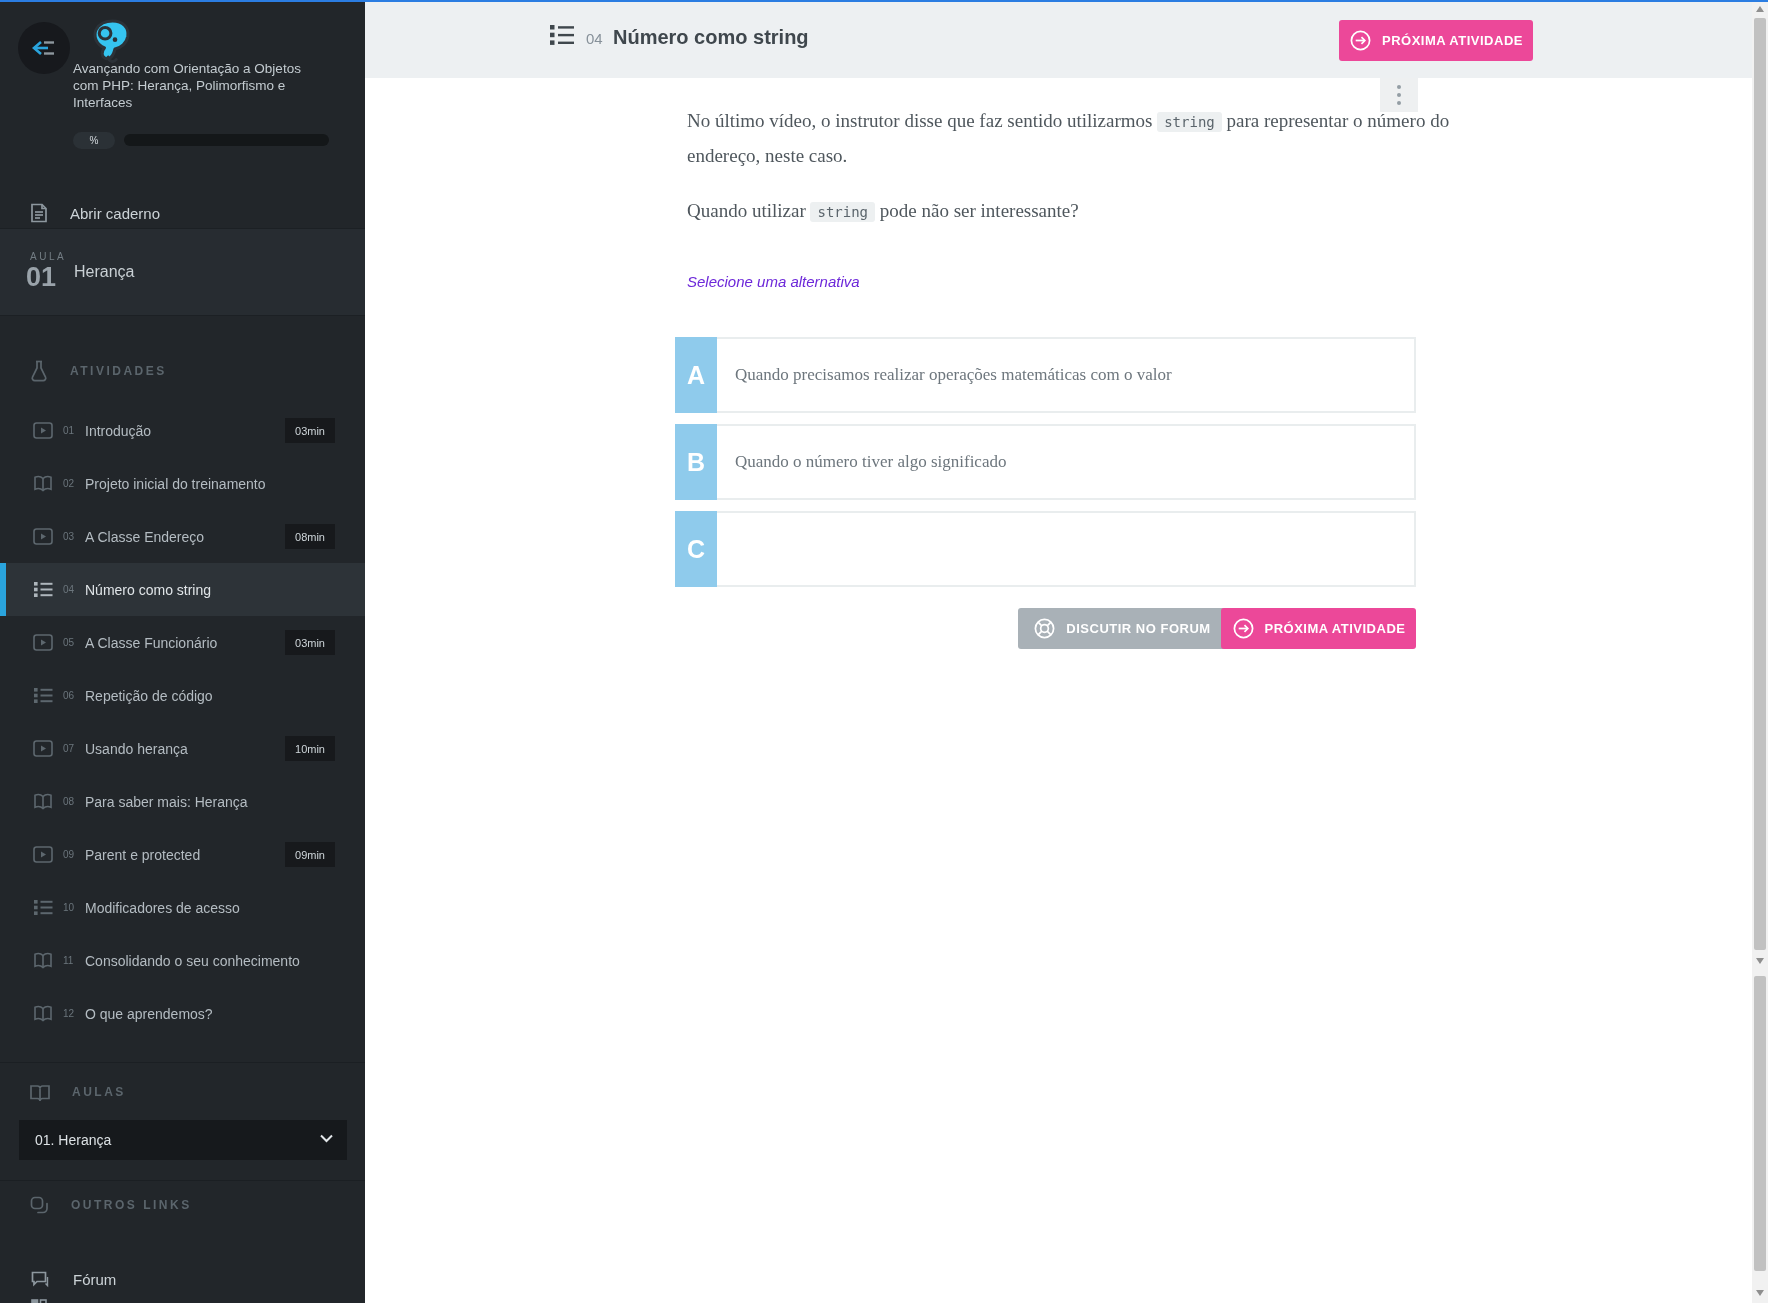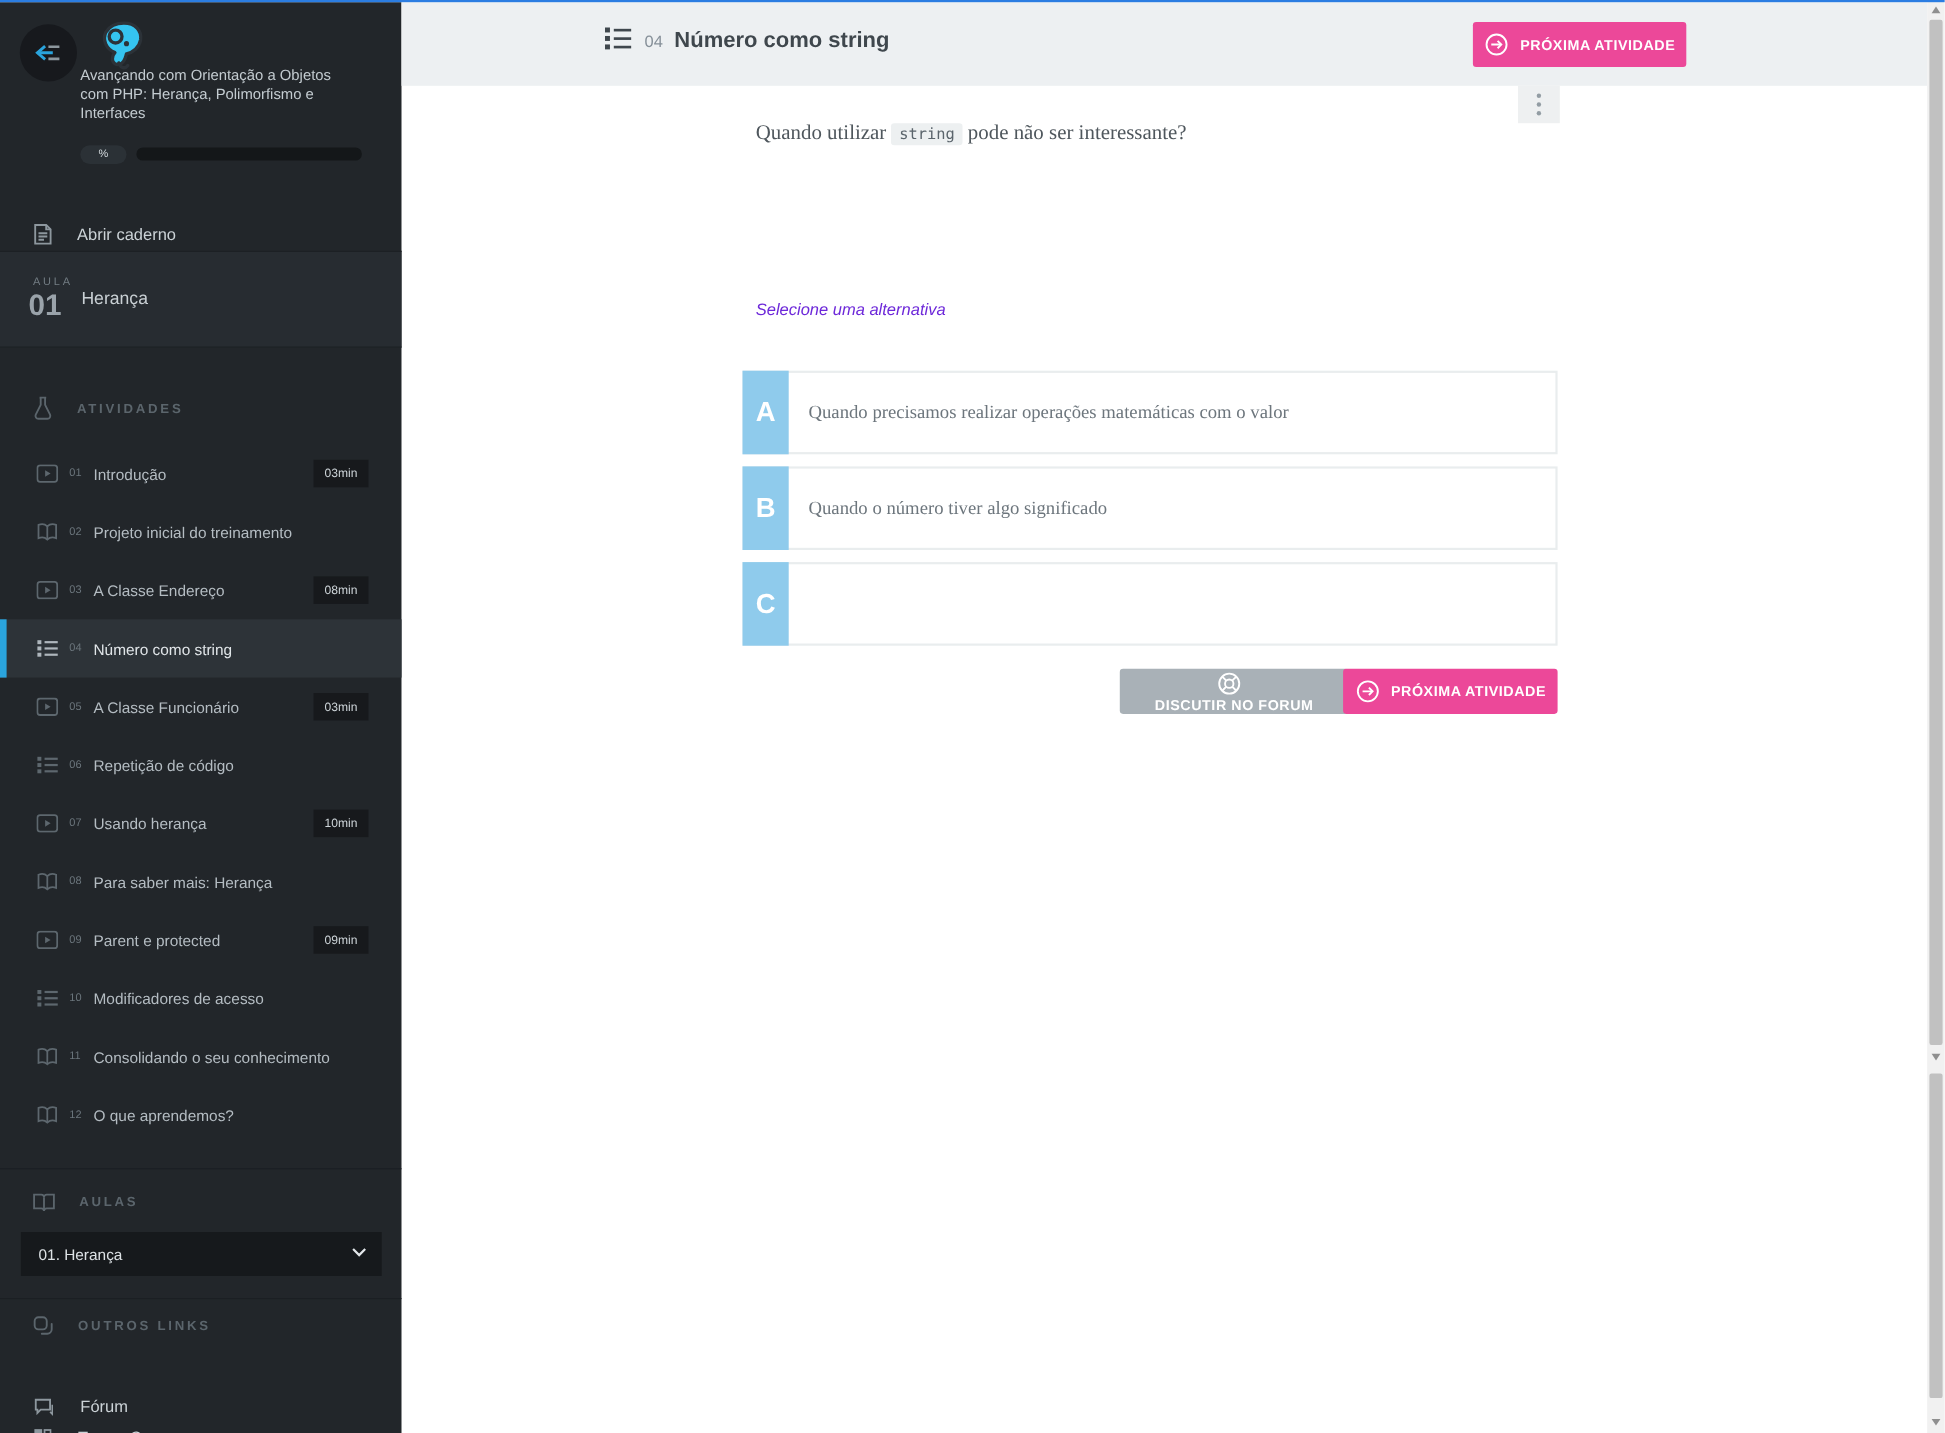--- a/index.html
+++ b/index.html
@@ -89,21 +89,21 @@
           color:#5b656c; padding:2px 7px; border-radius:3px; }
   .hint { position:absolute; left:687px; top:273px; font-style:italic; font-size:15px; color:#6d28d9;text-align:right; }
 
   .options { position:absolute; left:675px; top:337px; width:741px; }
   .option { display:flex; height:76px; margin-bottom:11px; border:2px solid #e9edee; background:#fff; cursor:pointer; }
   .option .letter { flex:0 0 42px; background:#8fcbec; color:#fff; display:flex; align-items:center;
                     justify-content:center; font-size:25px; font-weight:bold; margin:-2px 0 -2px -2px; }
   .option .opt-text { display:flex; align-items:center; padding-left:18px; padding-right:12px;
                       font-family:"Liberation Serif", serif; font-size:17px; color:#6d767d; }
 
-  .actions-discuss { position:absolute; left:1018px; top:608px; width:208px; height:41px;flex-direction:column; }
+  .actions-discuss { position:absolute; left:1018px; top:608px; width:208px; height:41px; }
   .actions-next    { position:absolute; left:1221px; top:608px; width:195px; height:41px; }
 
   
   .scroll-col { position:absolute; left:1752px; top:0; width:16px; height:1303px; background:#f1f1f1; }
   .scroll-thumb { position:absolute; left:2px; width:12px; background:#c1c1c1; border-radius:2px; }
   .arrow-up, .arrow-down { position:absolute; left:4px; width:0; height:0;
                            border-left:4px solid transparent; border-right:4px solid transparent; }
   .arrow-up { border-bottom:6px solid #8f8f8f; }
   .arrow-down { border-top:6px solid #8f8f8f; }
 
@@ -400,20 +400,25 @@
   </div>
 
   <div class="kebab">
     <i></i>
       <i></i>
       <i></i>
   </div>
 
   <div class="question">
     <p>
+      <span>No último vídeo, o instrutor disse que faz sentido utilizarmos</span>
+      <span class="code">string</span>
+      <span>para representar o número do endereço, neste caso.</span>
+    </p>
+    <p>
       <span>Quando utilizar</span>
       <span class="code">string</span>
       <span>pode não ser interessante?</span>
     </p>
   </div>
 
   <div class="hint">Selecione uma alternativa</div>
 
   <div class="options">
       <div class="option">

